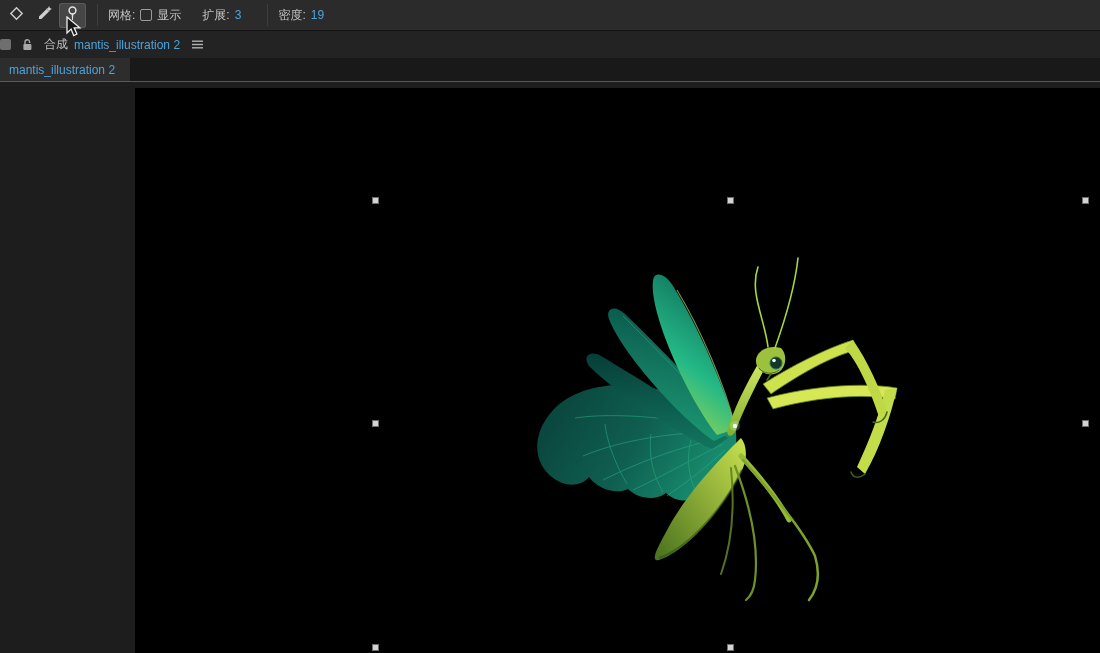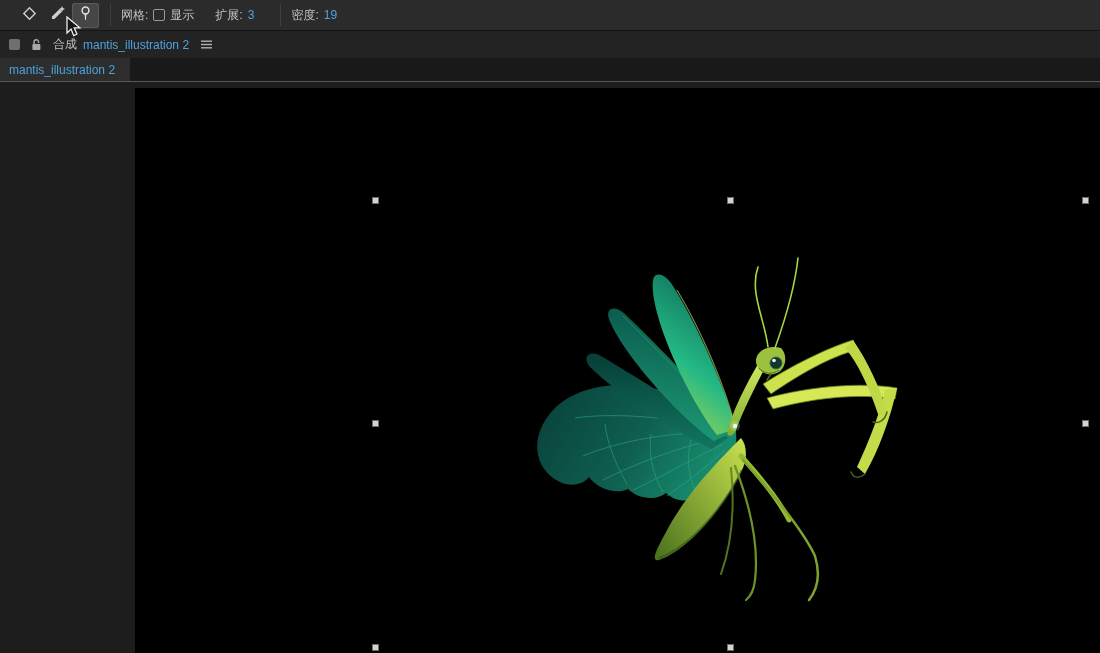--- a/index.html
+++ b/index.html
@@ -9,40 +9,40 @@
     font-family: "Liberation Sans", sans-serif;
     overflow: hidden;
     --accent: #4da3dd;
   }
   #app { position: relative; width: 1100px; height: 653px; background: #1d1d1d; }
 
   
   .toolbar {
     position: relative; height: 31px; background: #2b2b2b;
     border-bottom: 1px solid #141414;
-    display: flex; align-items: center; padding-left: 16px;
+    display: flex; align-items: center; padding-left: 3px;
   }
   .tool-btn {
     width: 27px; height: 25px; border-radius: 3px;
     display: flex; align-items: center; justify-content: center; margin-right: 1px;
   }
   .tool-btn.active { background: #464646; box-shadow: inset 0 0 0 1px #5a5a5a; }
   .v-sep { width: 1px; height: 22px; background: #3e3e3e; margin: 0 10px; }
   .opt { display: flex; align-items: center; font-size: 12px; color: #c2c2c2; margin-right: 16px; }
   .opt .lbl { margin-right: 5px; white-space: nowrap; }
   .checkbox {
     width: 12px; height: 12px; border: 1px solid #9a9a9a; border-radius: 2px;
     background: #2b2b2b; margin-right: 5px; display: inline-block;
   }
   .val { color: var(--accent); }
 
   
   .comp-bar {
     height: 27px; background: #232323; display: flex; align-items: center;
-    padding-left: 9px; font-size: 12px; color: #c2c2c2;
+    font-size: 12px; color: #c2c2c2;
   }
   .comp-bar .sq { width: 11px; height: 11px; background: #6f6f6f; border-radius: 2px; margin-right: 11px; }
   .comp-bar .lock { margin-right: 11px; display: flex; align-items: center; }
   .comp-name { color: var(--accent); margin-left: 6px; white-space: nowrap; }
   .menu-icon { margin-left: 11px; display: flex; align-items: center; }
 
   
   .tab-row { height: 24px; background: #191919; border-bottom: 1px solid #585858; display: flex; }
   .viewer-tab {
     width: 130px; height: 23px; background: #2d2d2d;

